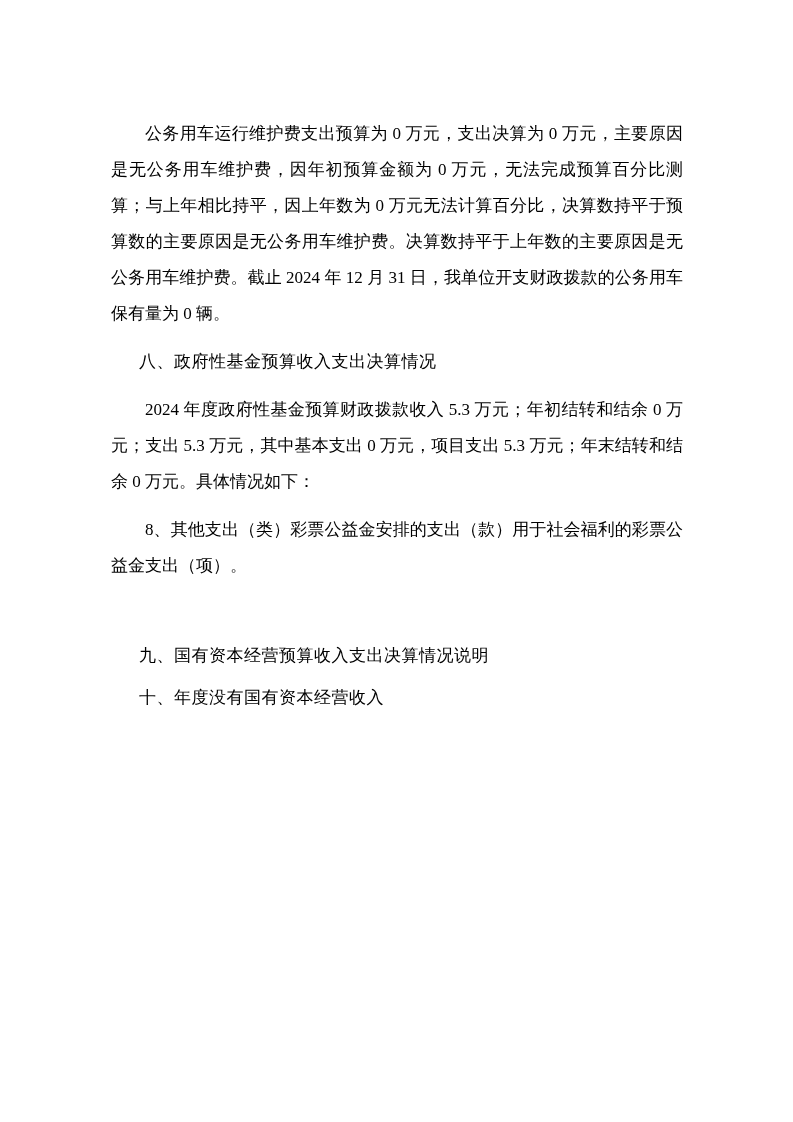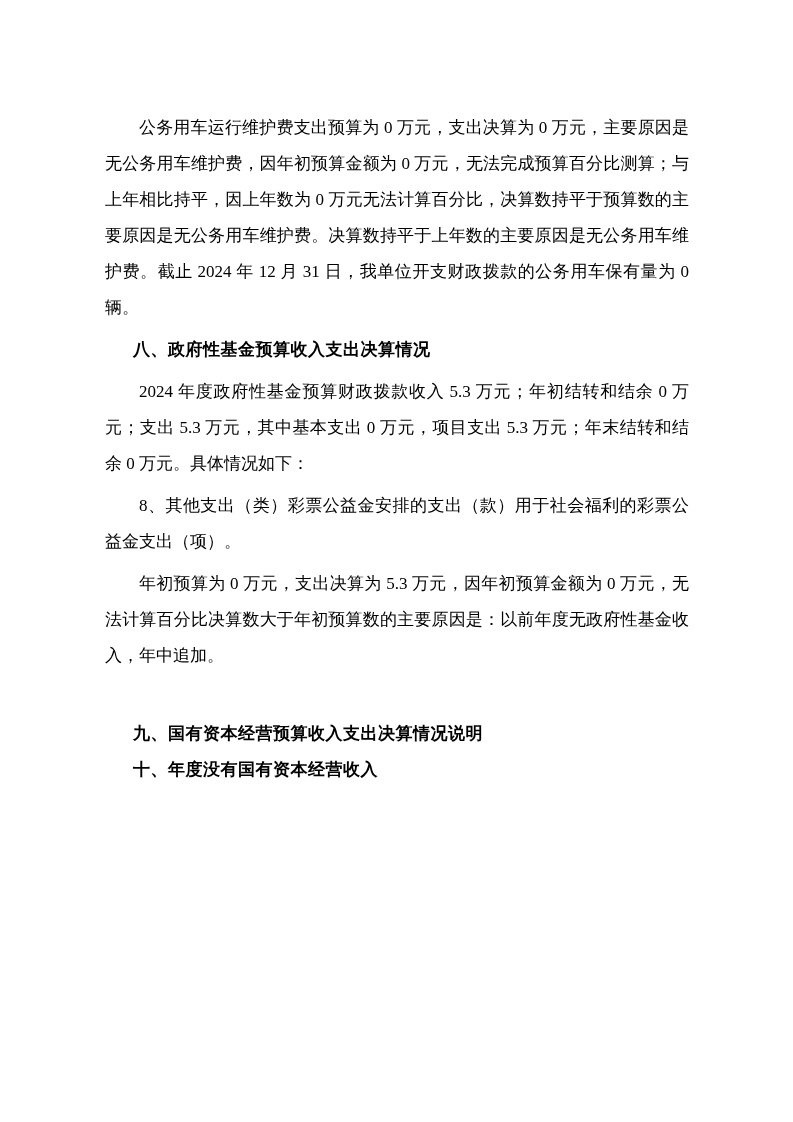--- a/index.html
+++ b/index.html
@@ -15,43 +15,42 @@
     padding: 104px 98px 60px 99px;
     font-family: "Liberation Serif", "DejaVu Serif", serif;
     font-size: 17px;
     line-height: 36px;
     color: #000000;
   }
   .doc-body {
     width: 100%;
   }
   p.para {
-    margin: 6px;
+    margin: 12px;
     text-indent: 2em;
     text-align: justify;
     word-break: break-all;
   }
   p.heading {
-    margin: 0;
+    margin: 6px;
     text-indent: 2em;
-    font-weight: bold;
+    font-weight: normal;
     font-family: "Liberation Sans", "DejaVu Sans", sans-serif;
     letter-spacing: 0.5px;
   }
   .spacer {
     height: 36px;
   }
 </style>
 </head>
 <body>
 
 <div class="page">
   <div class="doc-body" id="doc-body">
       <p class="para">公务用车运行维护费支出预算为 0 万元，支出决算为 0 万元，主要原因是无公务用车维护费，因年初预算金额为 0 万元，无法完成预算百分比测算；与上年相比持平，因上年数为 0 万元无法计算百分比，决算数持平于预算数的主要原因是无公务用车维护费。决算数持平于上年数的主要原因是无公务用车维护费。截止 2024 年 12 月 31 日，我单位开支财政拨款的公务用车保有量为 0 辆。</p>
       <p class="heading">八、政府性基金预算收入支出决算情况</p>
       <p class="para">2024 年度政府性基金预算财政拨款收入 5.3 万元；年初结转和结余 0 万元；支出 5.3 万元，其中基本支出 0 万元，项目支出 5.3 万元；年末结转和结余 0 万元。具体情况如下：</p>
       <p class="para">8、其他支出（类）彩票公益金安排的支出（款）用于社会福利的彩票公益金支出（项）。</p>
-      <p class="para">年初预算为 0 万元，支出决算为 5.3 万元，因年初预算金额为 0 万元，无法计算百分比决算数大于年初预算数的主要原因是：以前年度无政府性基金收入，年中追加。</p>
       <div class="spacer"></div>
       <p class="heading">九、国有资本经营预算收入支出决算情况说明</p>
       <p class="heading">十、年度没有国有资本经营收入</p>
     </div>
 </div>
 
 </body></html>

